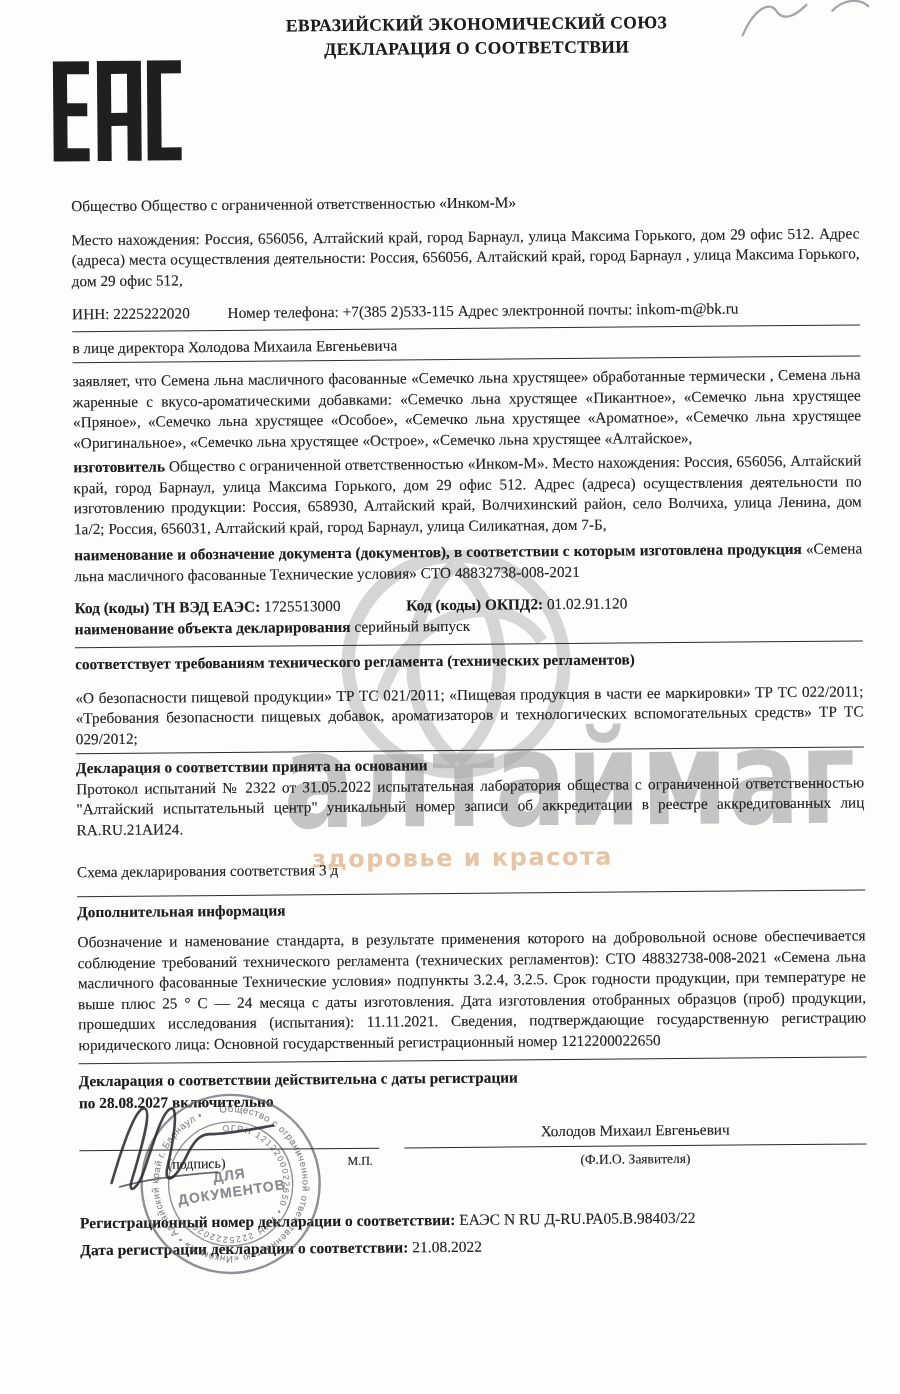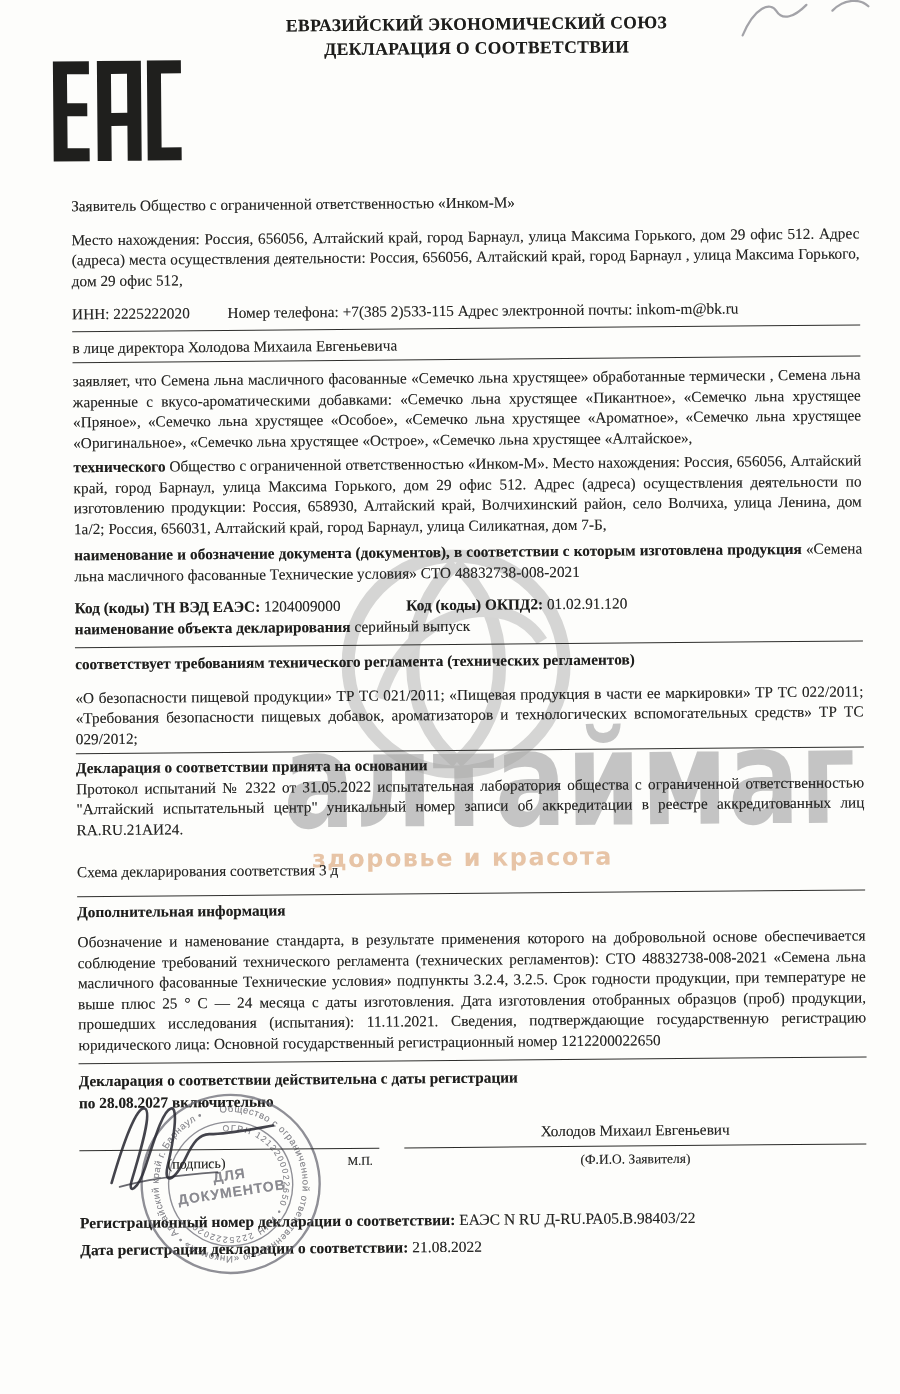--- a/index.html
+++ b/index.html
@@ -68,52 +68,52 @@
     </svg>
 
     <div class="title">
       <div>ЕВРАЗИЙСКИЙ ЭКОНОМИЧЕСКИЙ СОЮЗ</div>
       <div>ДЕКЛАРАЦИЯ О СООТВЕТСТВИИ</div>
     </div>
 
     <div class="content">
 
       <p>
-        <span>Заявитель</span>
+        <span>Общество</span>
         <span>Общество с ограниченной ответственностью «Инком-М»</span>
       </p>
 
       <p class="jp" style="margin-top:13px">Место нахождения: Россия, 656056, Алтайский край, город Барнаул, улица Максима Горького, дом 29 офис 512. Адрес (адреса) места осуществления деятельности: Россия, 656056, Алтайский край, город Барнаул , улица Максима Горького, дом 29 офис 512,</p>
 
       <p style="margin-top:13px">
         <span>ИНН: 2225222020</span>
         <span class="gap34">Номер телефона: +7(385 2)533-115 Адрес электронной почты: inkom-m@bk.ru</span>
       </p>
 
       <hr class="hr" style="margin-top:6px">
 
       <p style="margin-top:6px">в лице директора Холодова Михаила Евгеньевича</p>
 
       <hr class="hr" style="margin-top:4px">
 
       <p class="jp" style="margin-top:8px">заявляет, что Семена льна масличного фасованные «Семечко льна хрустящее» обработанные термически , Семена льна жаренные с вкусо-ароматическими добавками: «Семечко льна хрустящее «Пикантное», «Семечко льна хрустящее «Пряное», «Семечко льна хрустящее «Особое», «Семечко льна хрустящее «Ароматное», «Семечко льна хрустящее «Оригинальное», «Семечко льна хрустящее «Острое», «Семечко льна хрустящее «Алтайское»,</p>
 
       <p class="jp" style="margin-top:4px">
-        <span class="b">технического</span>
+        <span class="b">изготовитель</span>
         <span>Общество с ограниченной ответственностью «Инком-М». Место нахождения: Россия, 656056, Алтайский край, город Барнаул, улица Максима Горького, дом 29 офис 512. Адрес (адреса) осуществления деятельности по изготовлению продукции: Россия, 658930, Алтайский край,  Волчихинский район,  село Волчиха, улица Ленина, дом 1а/2; Россия, 656031, Алтайский край, город Барнаул, улица Силикатная, дом 7-Б,</span>
       </p>
 
       <p class="jp" style="margin-top:6px">
         <span class="b">наименование и обозначение документа (документов), в соответствии с которым изготовлена продукция</span>
         <span>«Семена льна масличного фасованные Технические условия» СТО 48832738-008-2021</span>
       </p>
 
       <p style="margin-top:12px">
         <span class="b">Код (коды) ТН ВЭД ЕАЭС:</span>
-        <span>1204009000</span>
+        <span>1725513000</span>
         <span class="code2">
           <span class="b">Код (коды) ОКПД2:</span>
           <span>01.02.91.120</span>
         </span>
       </p>
 
       <p>
         <span class="b">наименование объекта декларирования</span>
         <span>серийный выпуск</span>
       </p>

